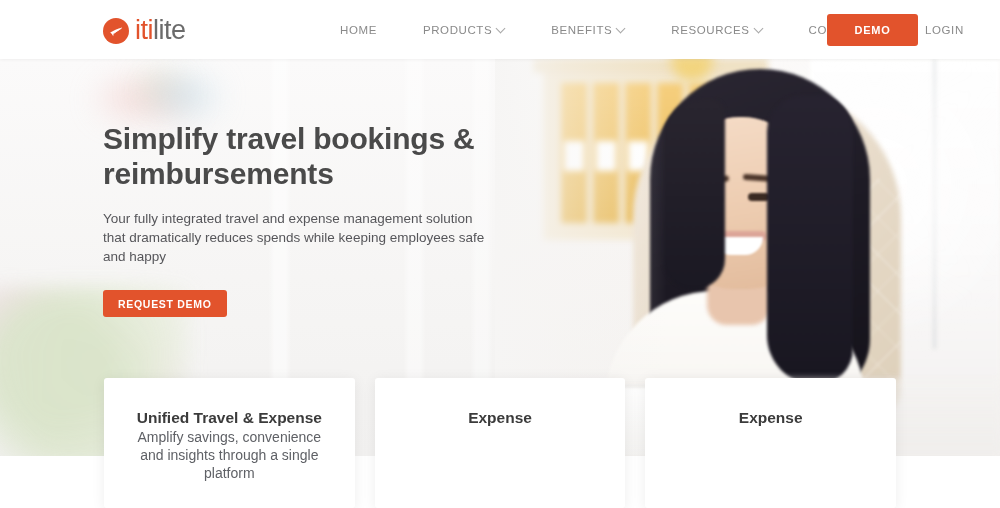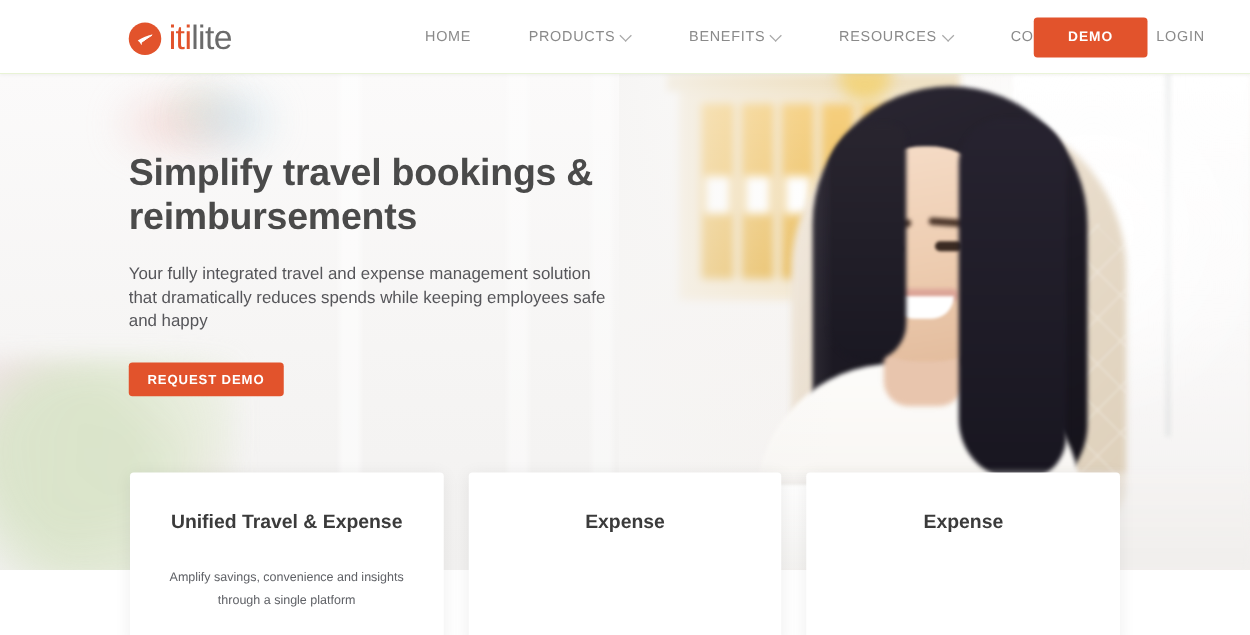--- a/index.html
+++ b/index.html
@@ -449,22 +449,22 @@
     text-align: center;
     box-shadow: 0 2px 14px rgba(0,0,0,0.07);
   }
   .card-title {
     font-size: 15.5px;
     font-weight: 700;
     color: #3b3b3b;
     line-height: 20px;
   }
   .card-desc {
-    margin-top: 26px;
-    font-size: 10px;
+    margin-top: 0;
+    font-size: 14px;
     line-height: 18px;
     color: #5f6166;
   }
 
   .below-fold {
     position: absolute;
     left: 0; top: 456px;
     width: 1000px; height: 52px;
     background: #ffffff;
     z-index: 10;

